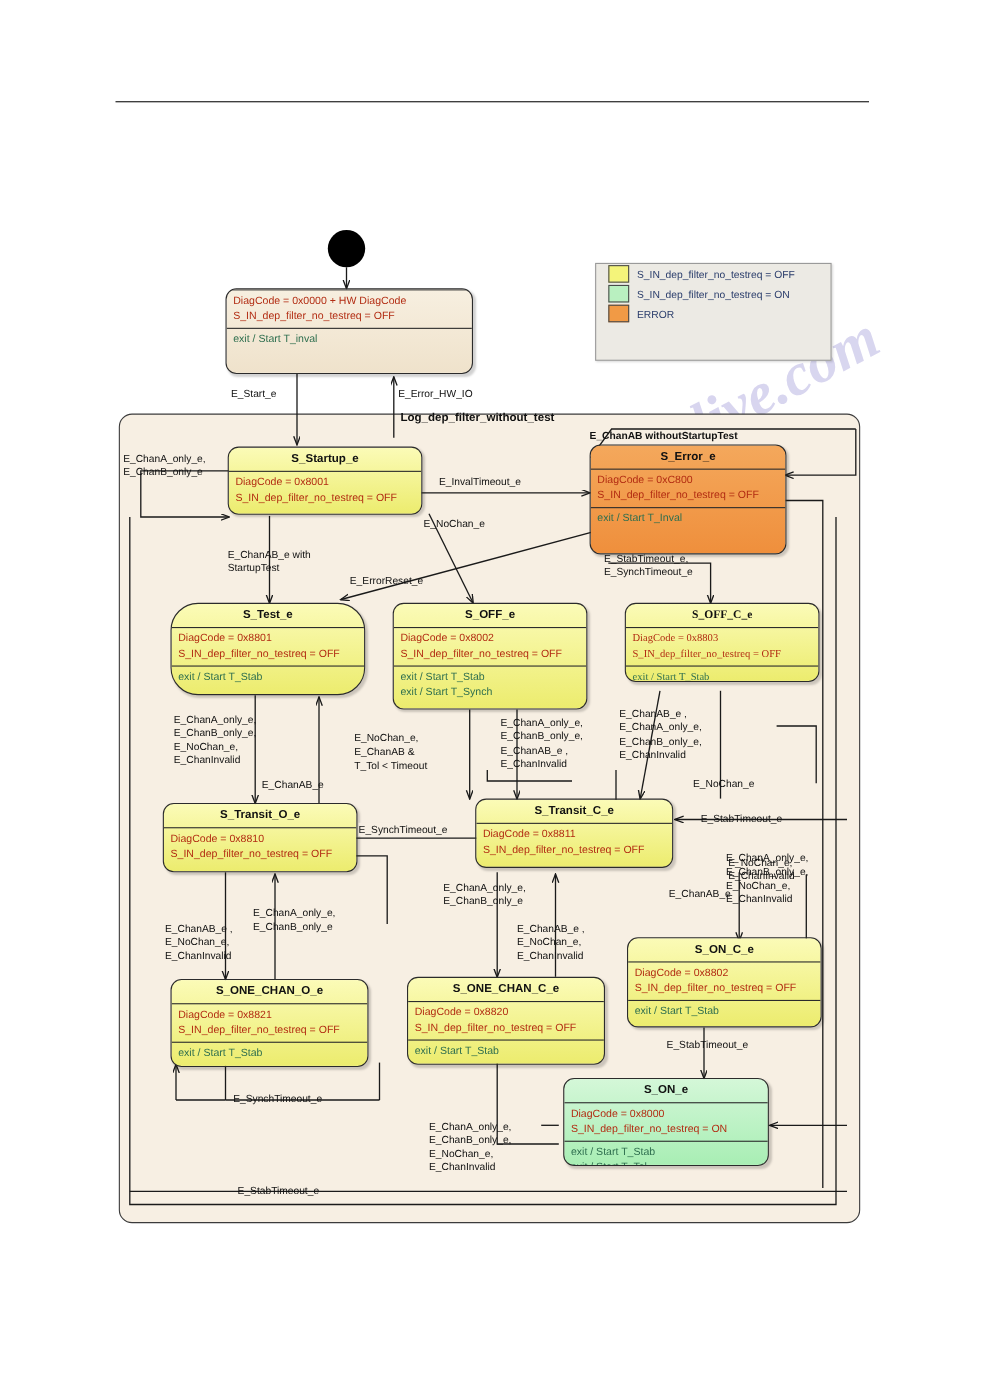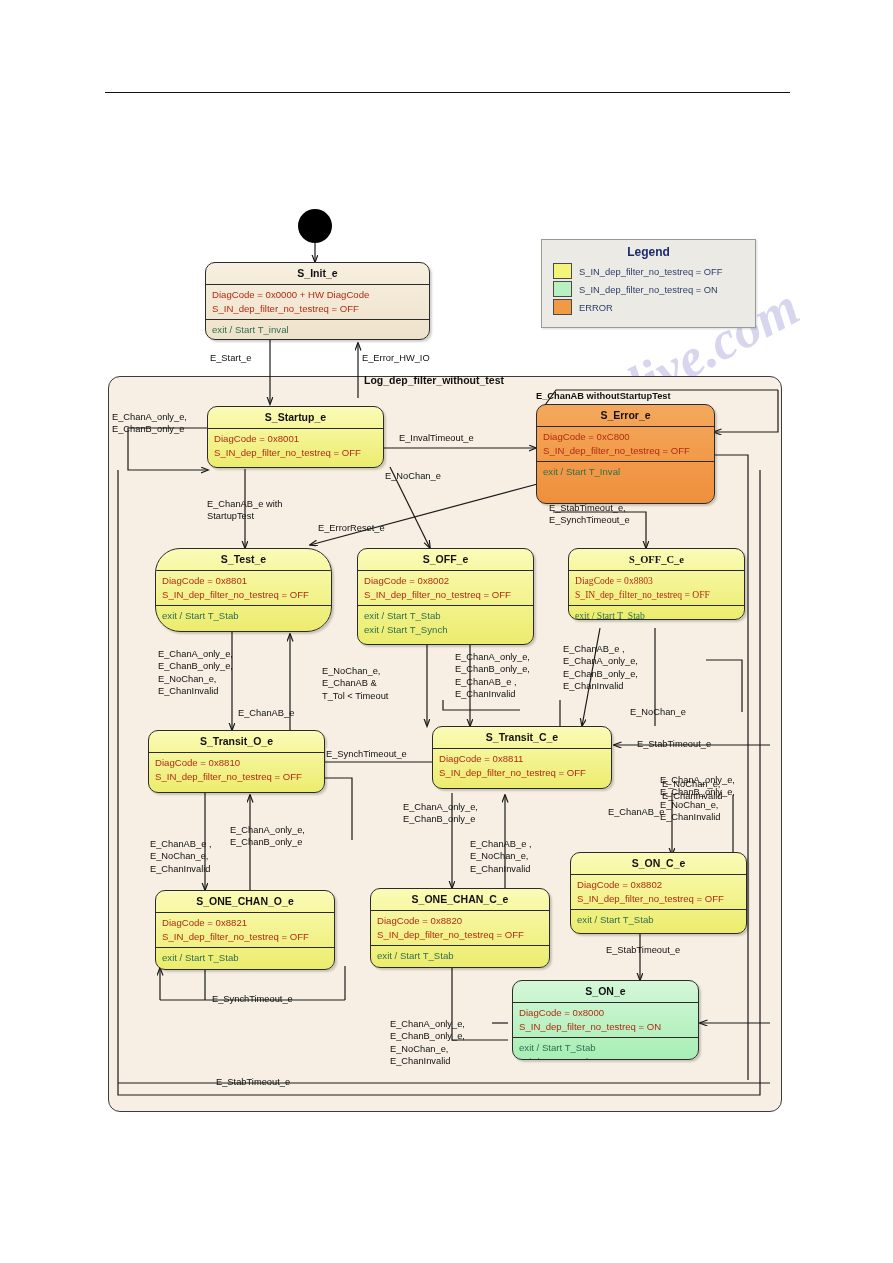--- a/index.html
+++ b/index.html
@@ -153,21 +153,20 @@
 
       <path d="M508,1023 L492,1023"></path>
 
       <path d="M118,1083 L770,1083"></path>
     </g>
   </svg>
 
   <div class="initial" style="left:298px;top:209px;"></div>
 
   <div class="state c-beige" style="left:205px;top:262px;width:225px;height:78px;">
-    <div class="nm">S_Init_e</div>
     <div class="sep"></div>
     <div class="body">
       <div>DiagCode = 0x0000 + HW DiagCode</div>
         <div>S_IN_dep_filter_no_testreq = OFF</div>
     </div>
     <div class="sep"></div>
     <div class="exit">
         <div>exit / Start T_inval</div>
       </div>
   </div>
@@ -299,21 +298,20 @@
         <div>S_IN_dep_filter_no_testreq = ON</div>
     </div>
     <div class="sep"></div>
     <div class="exit">
       <div>exit / Start T_Stab</div>
         <div>exit / Start T_Tol</div>
     </div>
   </div>
 
   <div class="legend">
-    <h4>Legend</h4>
     <div class="lg-row">
       <span class="lg-sw" style="background:#f4f47a"></span>
       <span class="lg-tx">S_IN_dep_filter_no_testreq = OFF</span>
     </div>
     <div class="lg-row">
       <span class="lg-sw" style="background:#b9f0c0"></span>
       <span class="lg-tx">S_IN_dep_filter_no_testreq = ON</span>
     </div>
     <div class="lg-row">
       <span class="lg-sw" style="background:#f19a45"></span>

